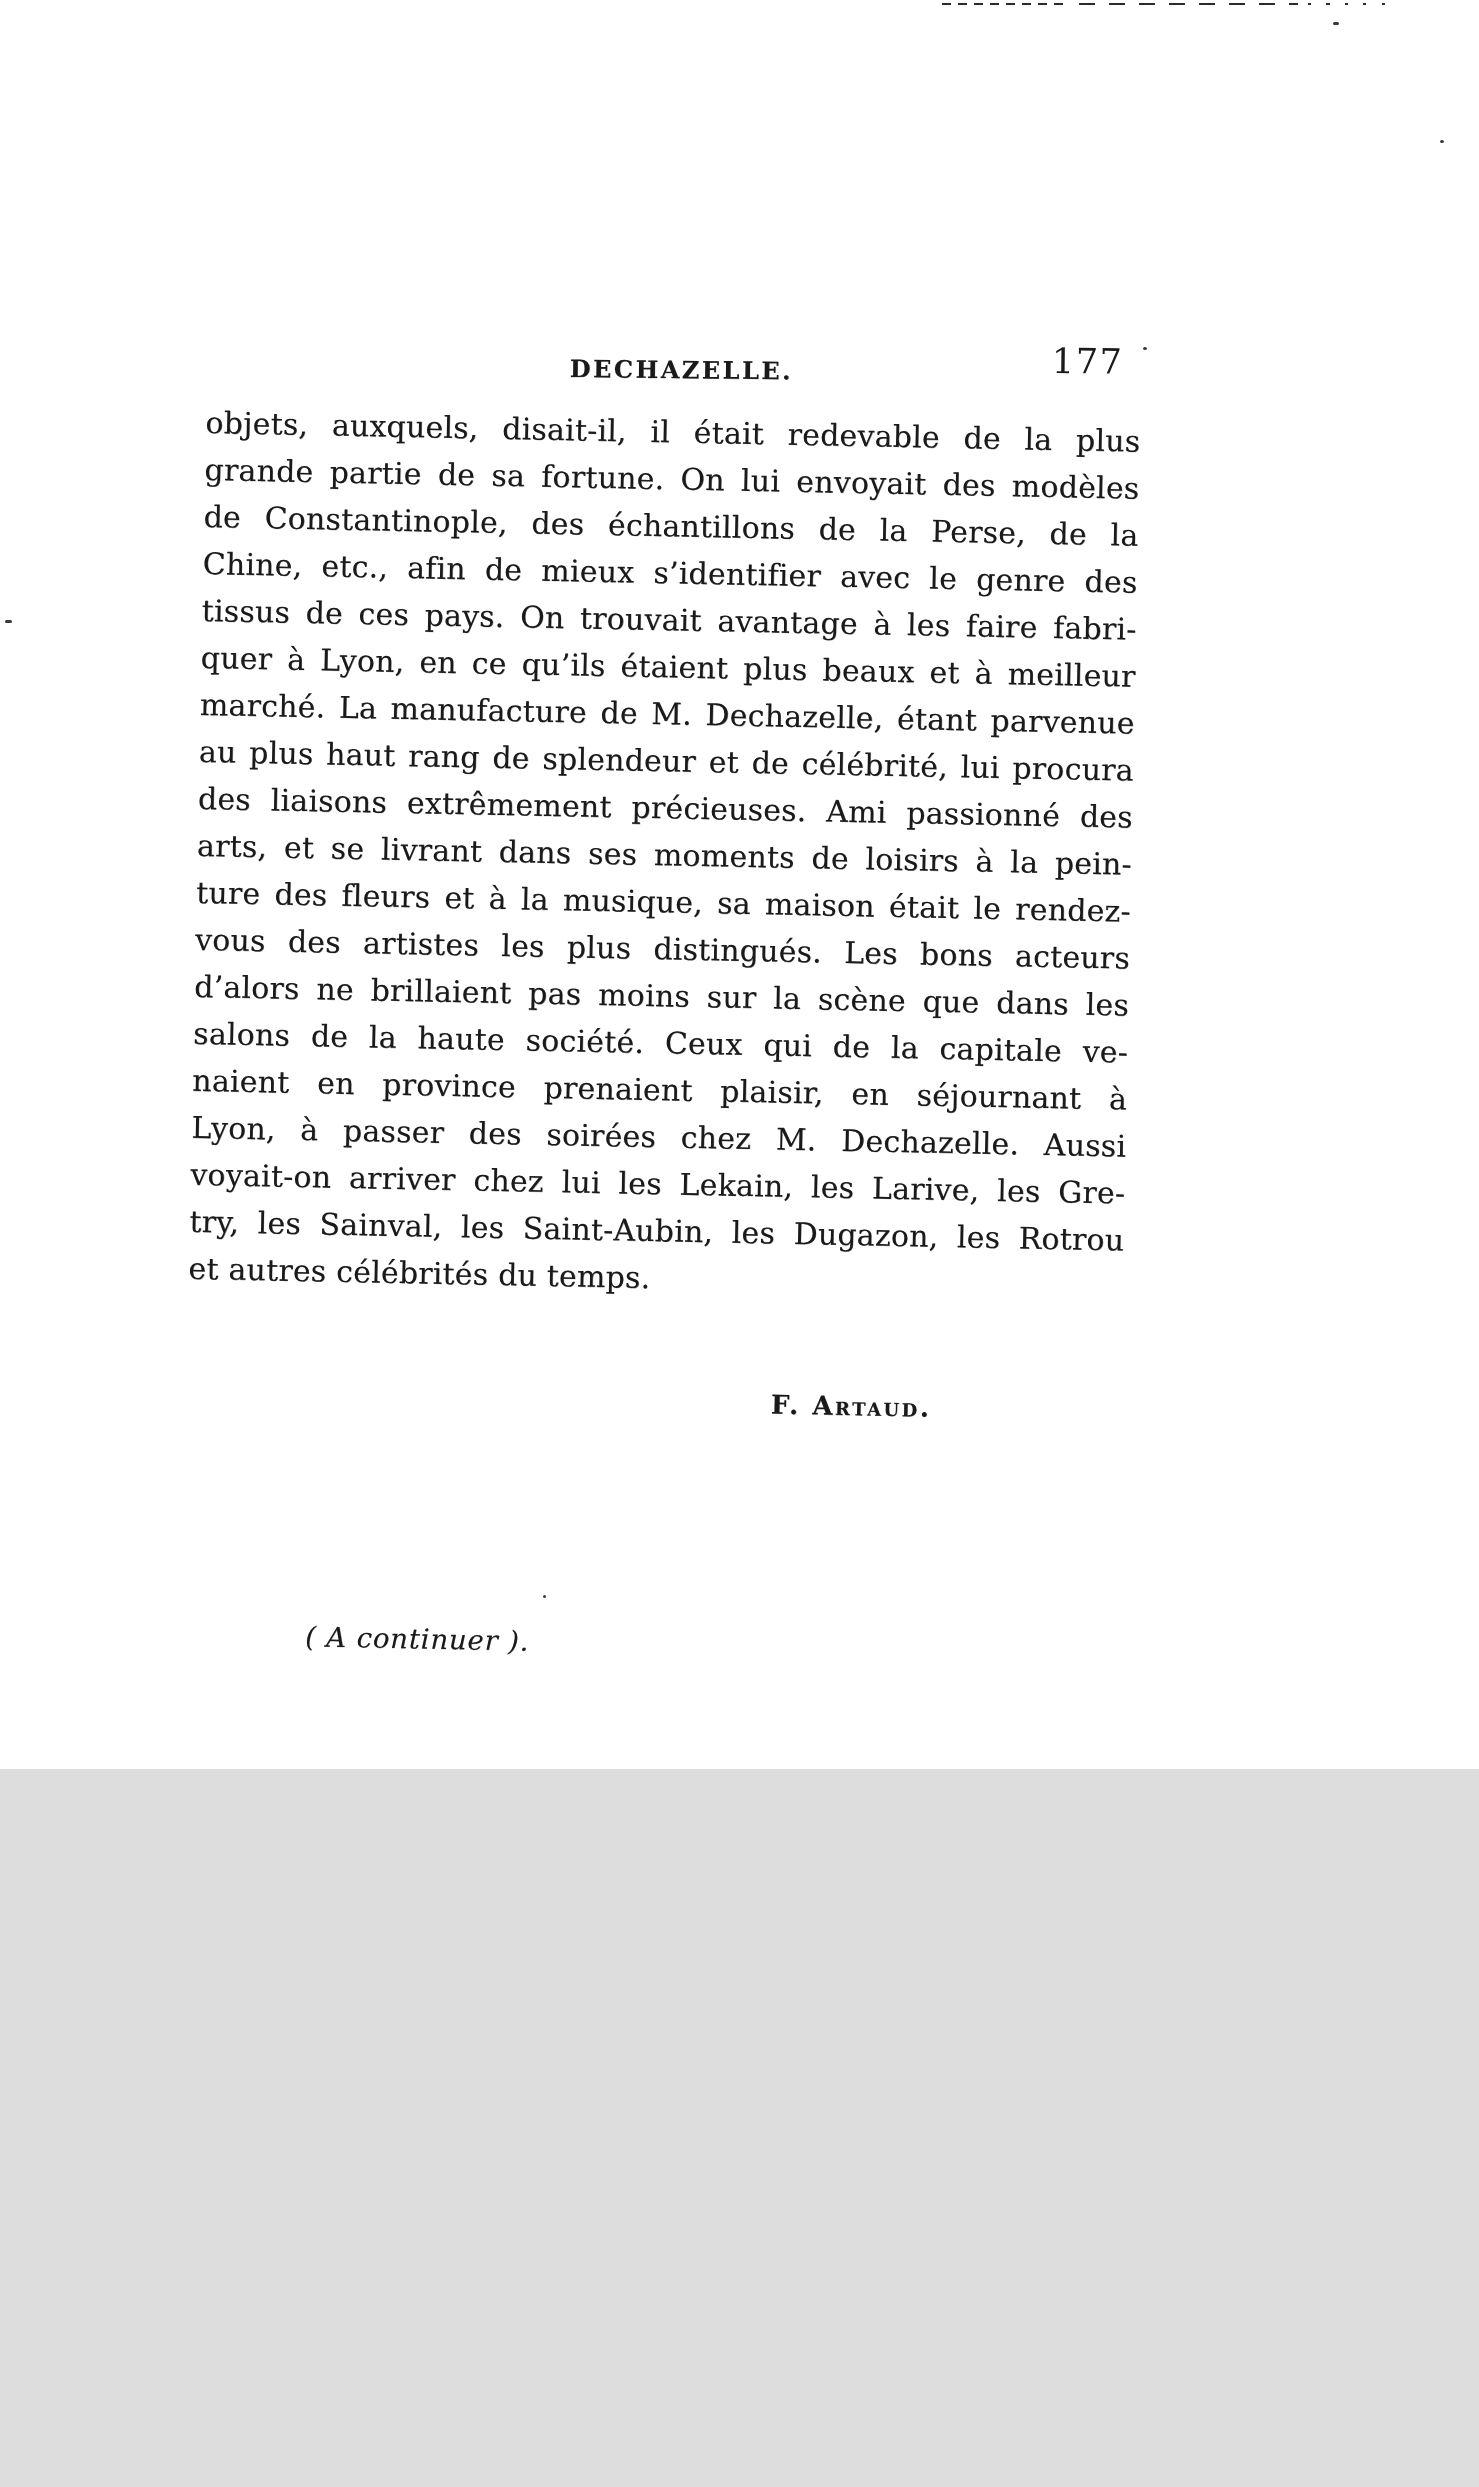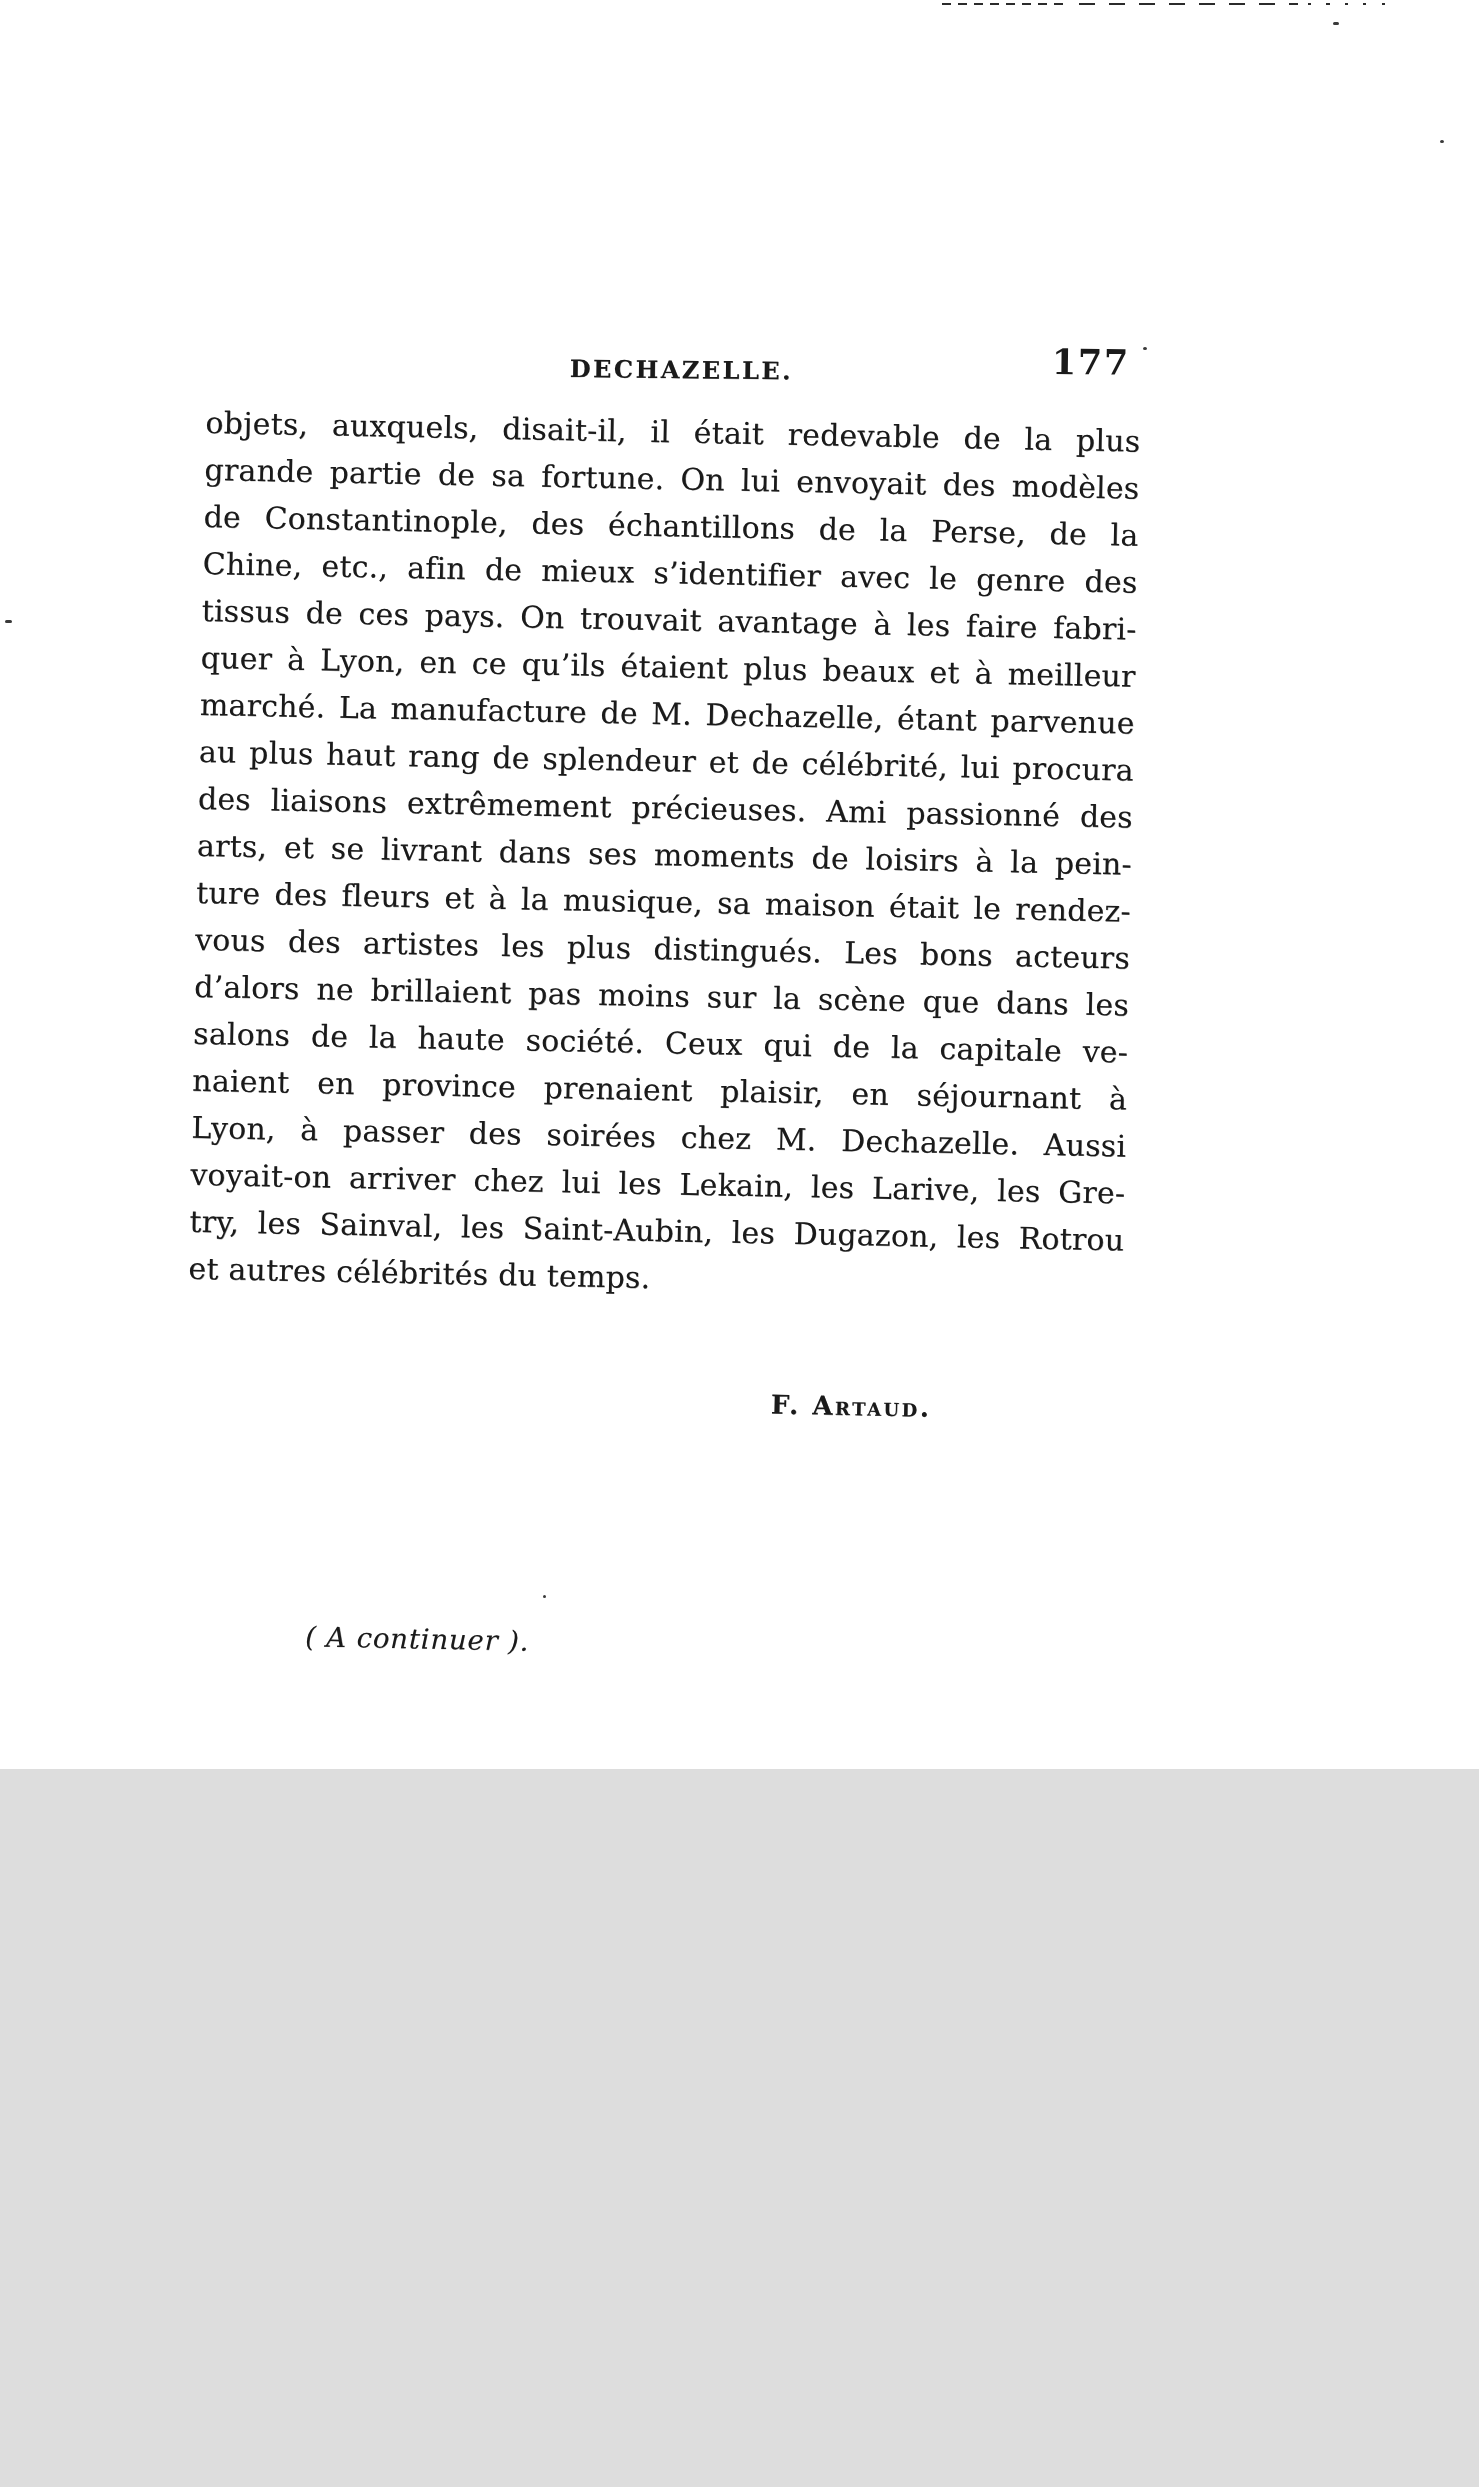--- a/index.html
+++ b/index.html
@@ -18,21 +18,21 @@
   .dash-c{left:1308px;width:84px;background:repeating-linear-gradient(90deg,#2b2b2b 0 3.3px,transparent 3.3px 18.4px);}
 
   .running-title{
     position:absolute;left:570px;top:354px;
     font-size:24px;font-weight:bold;letter-spacing:2.5px;
     transform:rotate(0.6deg);transform-origin:0 0;
     text-shadow:0.3px 0.3px 0 rgba(26,26,26,.5);
   }
   .pagenum{
     position:absolute;left:1052px;top:341px;
-    font-size:35px;font-weight:bold;letter-spacing:1.7px;
+    font-size:35px;font-weight:normal;letter-spacing:1.7px;
     transform:rotate(0.6deg);transform-origin:0 0;
   }
 
   
   .textblock{
     position:absolute;left:206px;top:399px;width:935px;height:1796px;
     transform:rotate(1.15deg);transform-origin:0 0;
   }
   .bline{
     font-size:30px;line-height:47px;height:47px;

